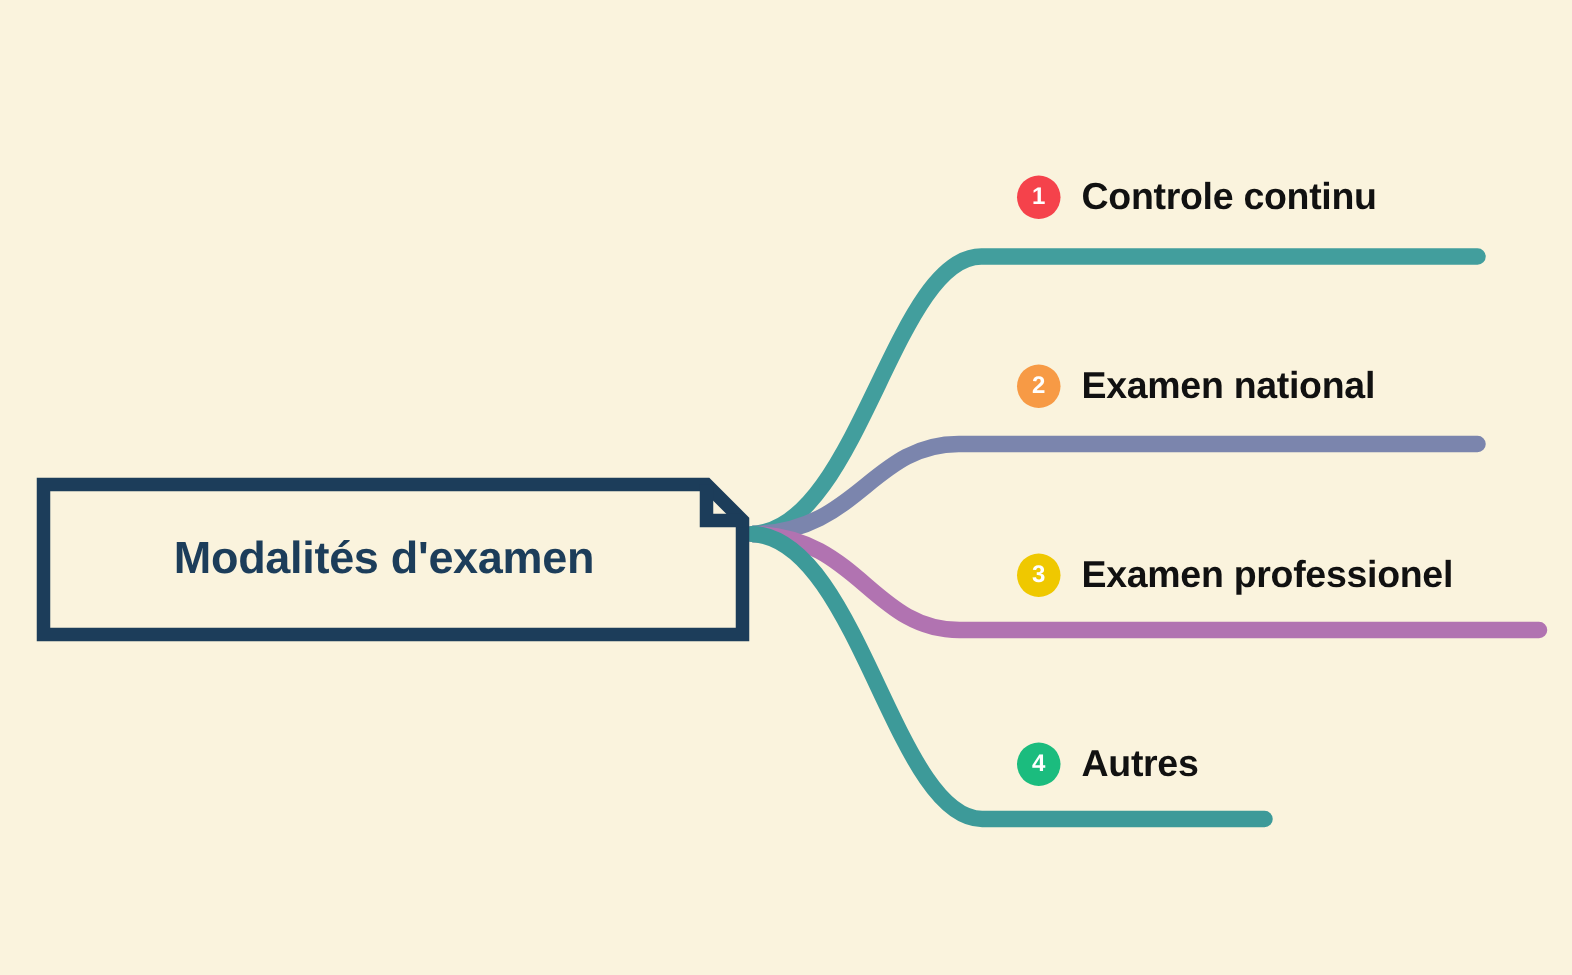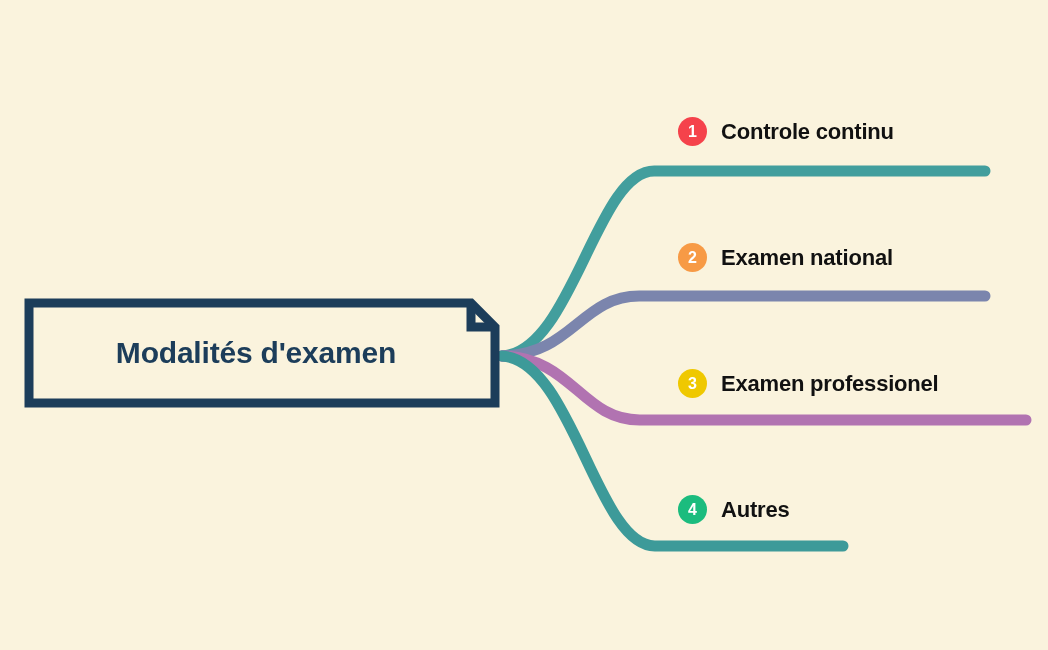--- a/index.html
+++ b/index.html
@@ -71,21 +71,21 @@
     align-items: center;
     justify-content: center;
     color: #ffffff;
     font-size: 16px;
     font-weight: bold;
     box-shadow: 0 0 0 3px #faf3dd;
     flex: 0 0 auto;
     line-height: 1;
   }
   .branch-text {
-    font-size: 22px;
+    font-size: 25px;
     font-weight: bold;
     color: #111111;
     letter-spacing: -0.2px;
   }
 </style>
 </head>
 <body style="background: rgb(250, 243, 221);">
 
 <div id="canvas">
 
@@ -99,21 +99,21 @@
              L 985 296" stroke="#7b85ad"></path>
         <path d="M 502 356
              C 572 357.28, 581.68 420, 639.68 420
              L 1026 420" stroke="#b173b1"></path>
         <path d="M 502 356
              C 572 359.8, 596.8 546, 654.8 546
              L 843 546" stroke="#3d9a99"></path>
       </g>
   </svg>
 
-  <div class="root-node" style="left: 24px; top: 298px; width: 476px; height: 110px;">
+  <div class="root-node" style="left: 24px; top: 318px; width: 476px; height: 110px;">
     <svg width="476" height="110" viewBox="0 0 476 110" xmlns="http://www.w3.org/2000/svg">
       <path id="root-shape" d="M5 5 L447 5 L471 29 L471 105 L5 105 Z" fill="#faf3dd" stroke="#1c3d5a" stroke-width="9" stroke-linejoin="miter"></path>
       <path id="root-fold" d="M447 5 L447 29 L471 29" fill="none" stroke="#1c3d5a" stroke-width="9" stroke-linejoin="miter"></path>
     </svg>
     <div class="root-label" style="color: rgb(28, 61, 90);">Modalités d'examen</div>
   </div>
 
   <div id="labels">
       <div class="branch-label" style="left: 678px; top: 117px;">
         <div class="badge" style="background: rgb(245, 66, 75);">1</div>

